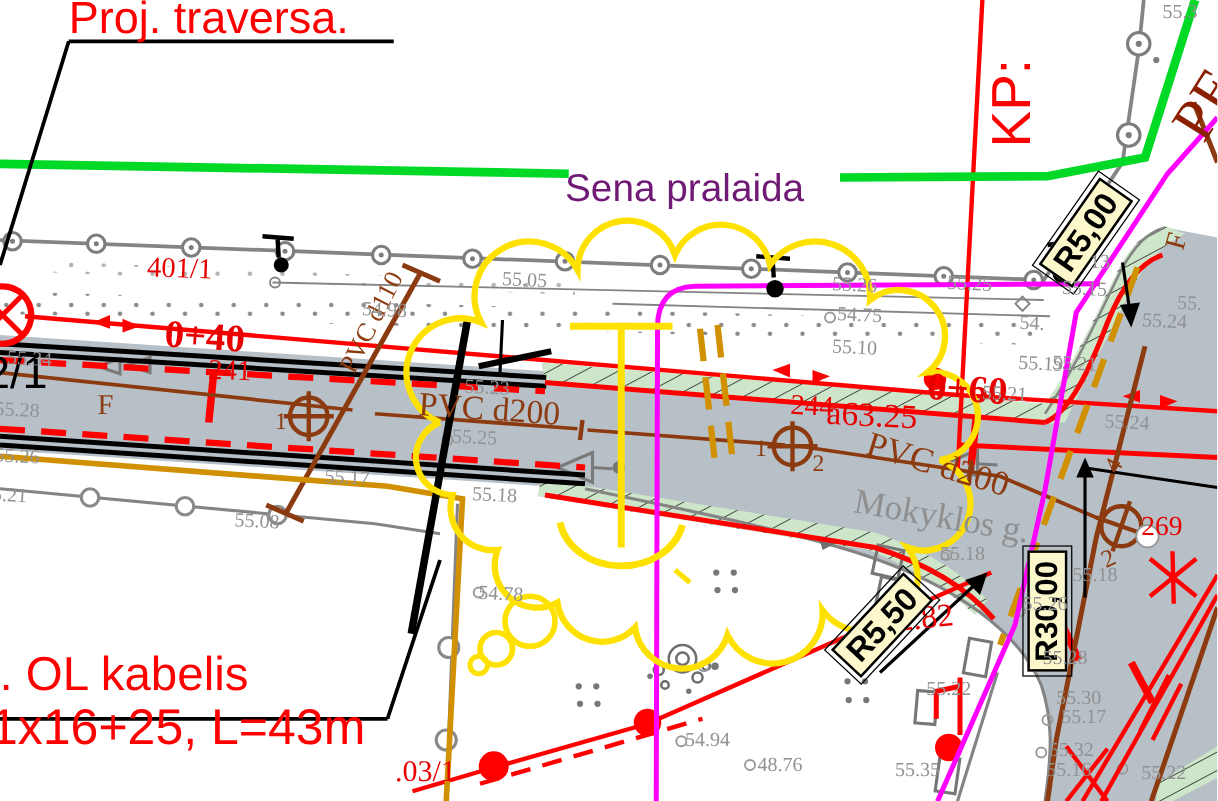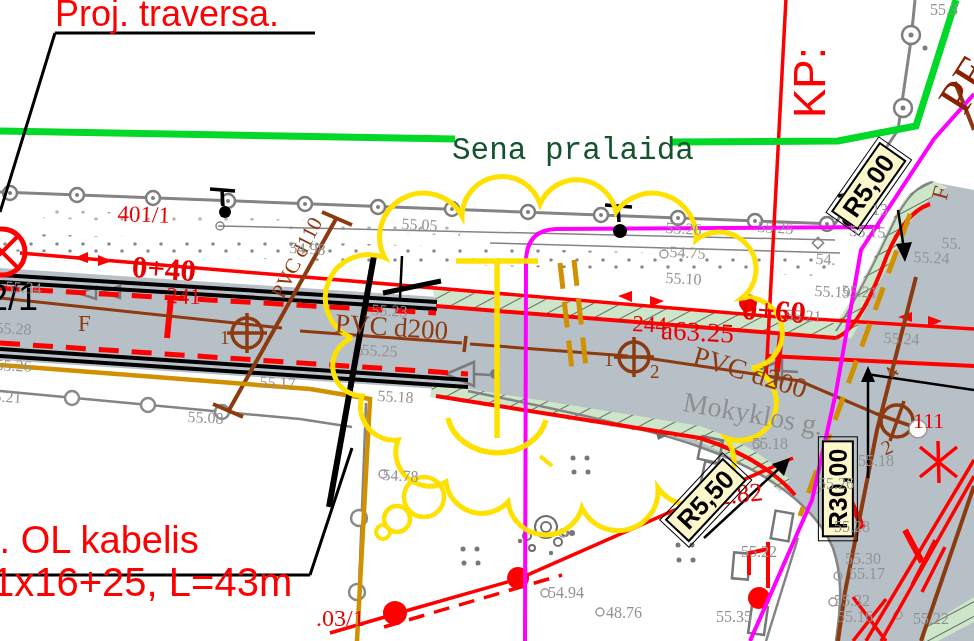--- a/index.html
+++ b/index.html
@@ -5,21 +5,21 @@
   html,body{margin:0;padding:0;background:#ffffff;}
   #plan{position:relative;width:974px;height:641px;overflow:hidden;background:#fff;
         font-family:"Liberation Sans",sans-serif;}
   #plan svg{position:absolute;left:0;top:0;}
   #labels{position:absolute;left:0;top:0;width:100%;height:100%;}
   .lbl{position:absolute;white-space:nowrap;transform-origin:0 0;line-height:1;}
   .red-sans{color:#ff0000;font-family:"Liberation Sans",sans-serif;}
   .red-serif{color:#e80000;font-family:"Liberation Serif",serif;}
   .brown-serif{color:#8c3a10;font-family:"Liberation Serif",serif;}
   .gray-serif{color:#8f8f8f;font-family:"Liberation Serif",serif;}
-  .yellow-sans{color:#14532d;font-family:Liberation Mono, monospace;}
+  .yellow-sans{color:#701a75;font-family:Liberation Sans, sans-serif;}
   .blk{color:#000;}
   .elev{position:absolute;white-space:nowrap;transform-origin:0 0;
         font-family:"Liberation Serif",serif;font-size:16px;color:#929292;line-height:1;}
   .rbox{position:absolute;background:#fcf8cc;border:2px solid #000;outline:1.5px solid #000;outline-offset:3px;
         color:#000;font-family:"Liberation Sans",sans-serif;font-weight:bold;
         padding:1px 6px;line-height:1.05;white-space:nowrap;}
 </style>
 </head>
 <body>
 
@@ -294,21 +294,21 @@
   <div class="lbl red-sans" style="left:-8px;top:562px;font-size:40px;">1x16+25, L=43m</div>
   <div class="lbl red-sans" style="left:788px;top:118px;font-size:44px;transform:rotate(-90deg);">KP:</div>
   <div class="lbl" style="left:930px;top:95px;font-size:48px;color:#8b2000;transform:rotate(-58deg);font-family:'Liberation Serif',serif;">PE</div>
   <div class="lbl yellow-sans" style="left:452px;top:135px;font-size:31px;">Sena pralaida</div>
   <div class="lbl gray-serif" style="left:686px;top:388px;font-size:28px;transform:rotate(10deg);">Mokyklos g.</div>
   <div class="lbl blk" style="left:-12px;top:280px;font-size:36px;">2/1</div>
 
   <div class="lbl red-serif" style="left:118px;top:202px;font-size:23px;transform:rotate(2deg);">401/1</div>
   <div class="lbl red-serif" style="left:167px;top:284px;font-size:23px;transform:rotate(2deg);">241</div>
   <div class="lbl red-serif" style="left:633px;top:312px;font-size:23px;transform:rotate(3deg);">244</div>
-  <div class="lbl red-serif" style="left:913px;top:410px;font-size:22px;">111</div>
+  <div class="lbl red-serif" style="left:913px;top:410px;font-size:22px;">269</div>
   <div class="lbl red-serif" style="left:316px;top:606px;font-size:24px;">.03/1</div>
   <div class="lbl red-serif" style="left:662px;top:317px;font-size:27px;transform:rotate(3deg);">a63.25</div>
   <div class="lbl red-serif" style="left:716px;top:484px;font-size:26px;transform:rotate(-6deg);">2.82</div>
   <div class="lbl red-serif" style="left:133px;top:251px;font-size:31px;font-weight:bold;transform:rotate(4deg);">0+40</div>
   <div class="lbl red-serif" style="left:743px;top:293px;font-size:31px;font-weight:bold;transform:rotate(4deg);">0+60</div>
 
   <div class="lbl brown-serif" style="left:268px;top:292px;font-size:21px;transform:rotate(-63deg);">PVC d110</div>
   <div class="lbl brown-serif" style="left:336px;top:310px;font-size:27px;transform:rotate(4deg);">PVC d200</div>
   <div class="lbl brown-serif" style="left:698px;top:342px;font-size:28px;transform:rotate(17deg);">PVC d200</div>
   <div class="lbl brown-serif" style="left:78px;top:312px;font-size:23px;">F</div>
@@ -348,21 +348,21 @@
         <span class="elev" style="left: 815px; top: 283px; transform: rotate(3deg);">55.19</span>
         <span class="elev" style="left: 842px; top: 283px; transform: rotate(3deg);">55.21</span>
         <span class="elev" style="left: 786px; top: 307px; transform: rotate(3deg);">55.21</span>
         <span class="elev" style="left: 884px; top: 330px; transform: rotate(3deg);">55.24</span>
         <span class="elev" style="left: 752px; top: 436px; transform: rotate(0deg);">55.18</span>
         <span class="elev" style="left: 858px; top: 453px; transform: rotate(0deg);">55.18</span>
         <span class="elev" style="left: 818px; top: 476px; transform: rotate(0deg);">55.26</span>
         <span class="elev" style="left: 834px; top: 519px; transform: rotate(0deg);">55.28</span>
         <span class="elev" style="left: 845px; top: 551px; transform: rotate(0deg);">55.30</span>
         <span class="elev" style="left: 849px; top: 566px; transform: rotate(0deg);">55.17</span>
-        <span class="elev" style="left: 794px; top: 593px; transform: rotate(0deg); padding-left: 40px;">55.32</span>
+        <span class="elev" style="left: 839px; top: 593px; transform: rotate(0deg);">55.32</span>
         <span class="elev" style="left: 837px; top: 609px; transform: rotate(0deg);">55.16</span>
         <span class="elev" style="left: 913px; top: 611px; transform: rotate(0deg);">55.22</span>
         <span class="elev" style="left: 716px; top: 609px; transform: rotate(0deg);">55.35</span>
         <span class="elev" style="left: 741px; top: 544px; transform: rotate(0deg);">55.22</span>
         <span class="elev" style="left: 548px; top: 585px; transform: rotate(0deg);">54.94</span>
         <span class="elev" style="left: 606px; top: 605px; transform: rotate(0deg);">48.76</span>
         <span class="elev" style="left: 930px; top: 2px; transform: rotate(0deg); text-align: right;">55.3</span>
       </div>
 </div>
 

